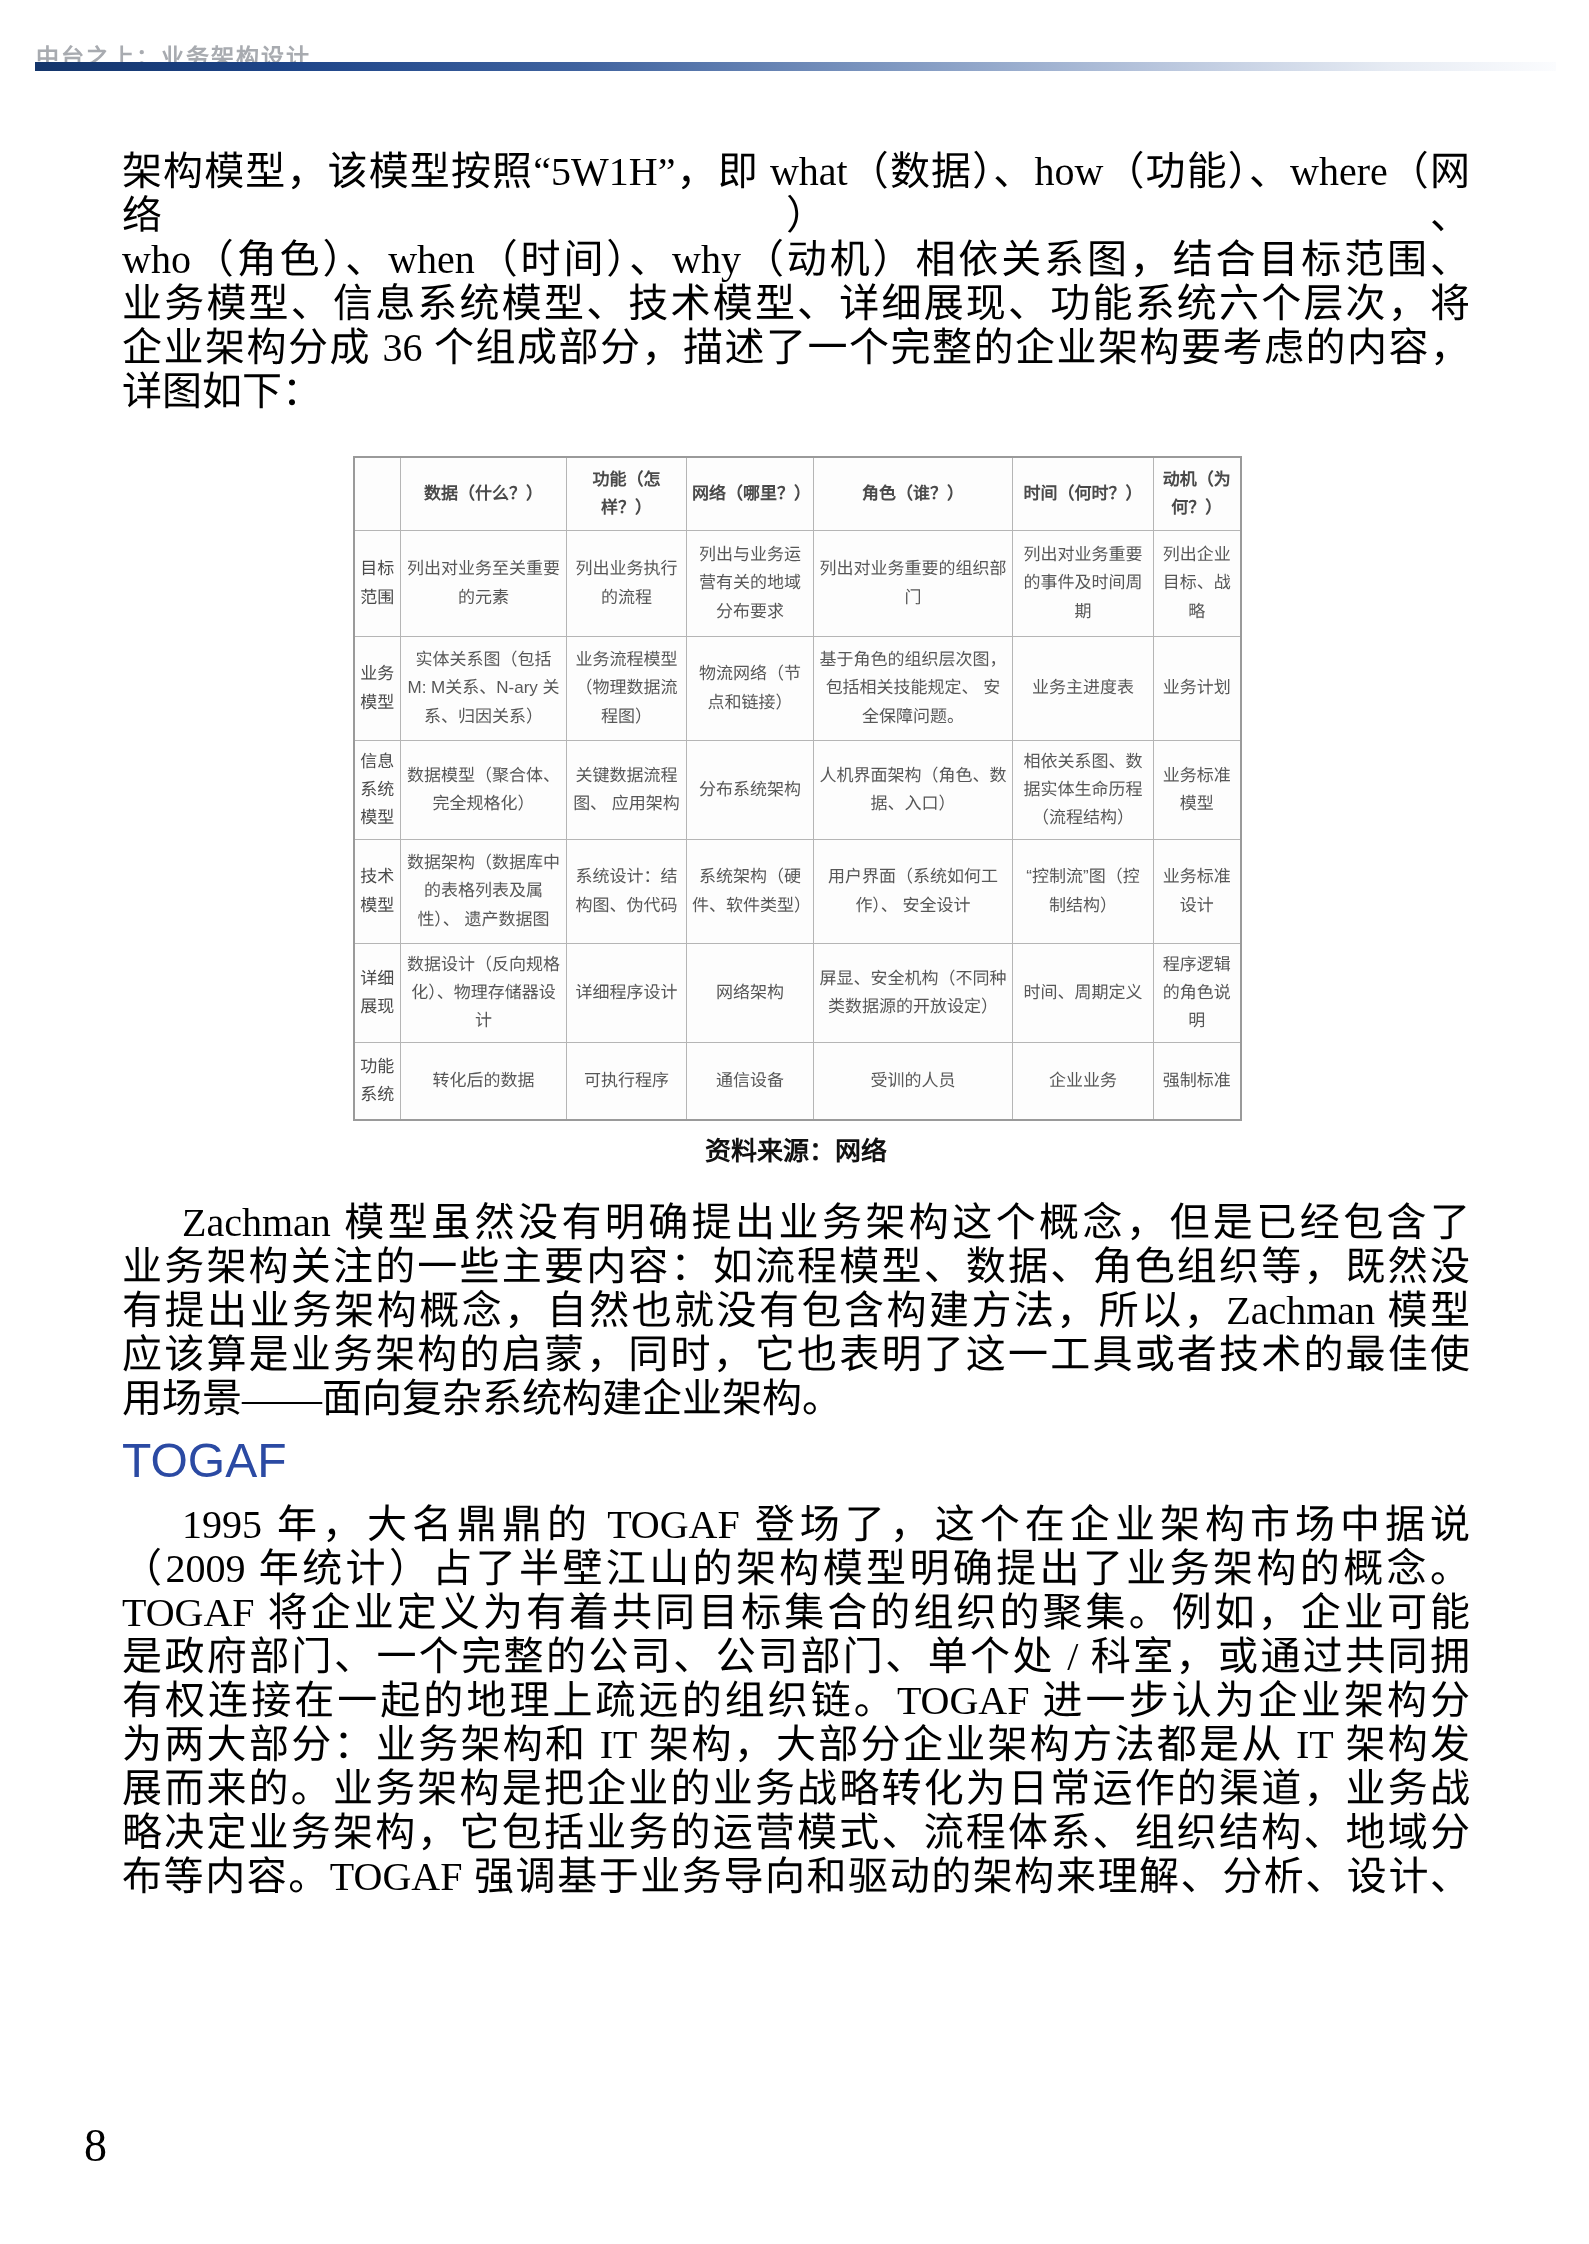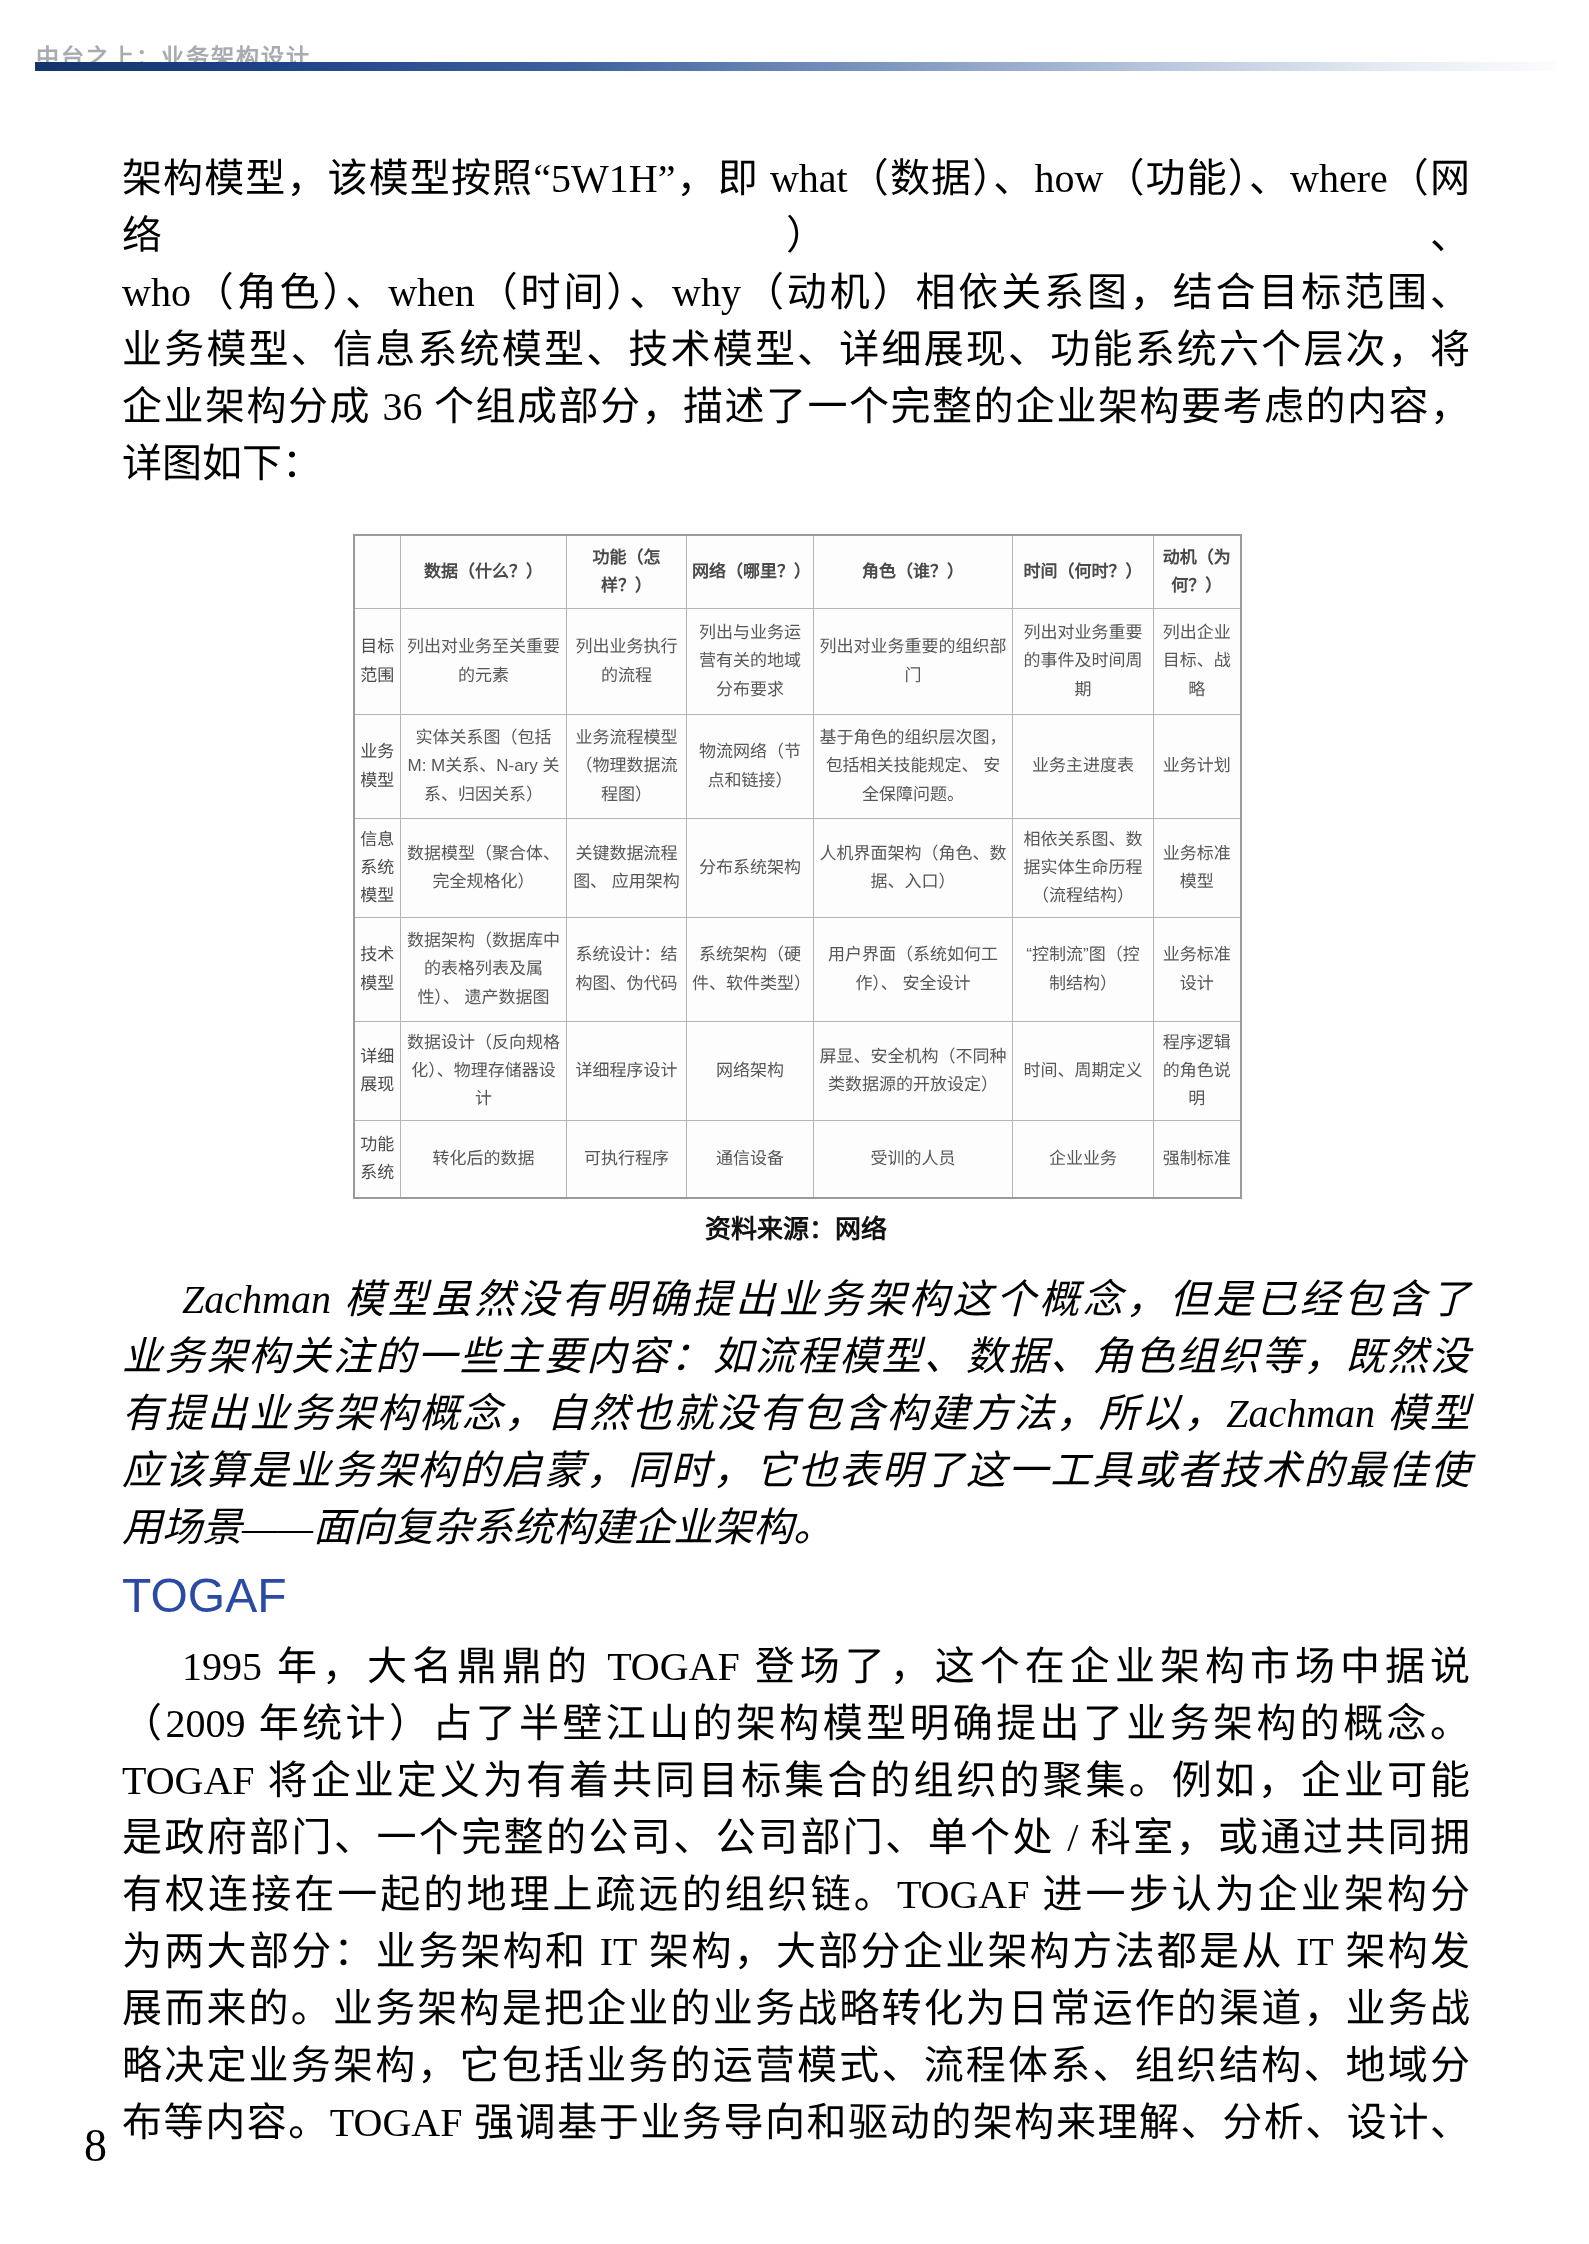--- a/index.html
+++ b/index.html
@@ -20,21 +20,21 @@
   }
   .header-rule{
     position:absolute;left:35px;right:33px;top:62px;height:9px;
     background:linear-gradient(to right,#14356b 0%,#1d4488 16%,#40639f 36%,#7e97c0 56%,#b9c6dd 74%,#e6ebf3 89%,#fbfcfe 100%);
   }
   .content{
     position:absolute;left:122px;top:150px;width:1348px;
   }
   .para{width:1348px;}
   .line{
-    font-size:40px;line-height:57px;
+    font-size:40px;line-height:44px;
     text-align:left;
   }
   .jl{
     text-align:justify;
     text-align-last:justify;
   }
   .ind{padding-left:60px;}
   .table-wrap{
     margin-top:42px;
     width:887px;margin-left:auto;margin-right:auto;
@@ -64,21 +64,21 @@
   table.zachman tr.r3 td, table.zachman tr.r3 th{height:90px;}
   table.zachman tr.r4 td, table.zachman tr.r4 th{height:95px;}
   table.zachman tr.r5 td, table.zachman tr.r5 th{height:90px;}
   table.zachman tr.r6 td, table.zachman tr.r6 th{height:68px;}
   .caption{
     margin-top:10px;
     text-align:center;
     font-family:"Liberation Sans","DejaVu Sans",sans-serif;
     font-weight:bold;font-size:26px;line-height:40px;color:#111;
   }
-  .p2{margin-top:22px;font-style:italic;}
+  .p2{margin-top:30px;}
   .togaf-heading{
     margin:12px 0 4px 0;
     font-family:Liberation Sans, sans-serif;
     font-weight:normal;
     font-size:48px;line-height:56px;
     color:#2b4aa3;
   }
   .p3{margin-top:14px;}
   .page-number{
     position:absolute;left:84px;top:2118px;

